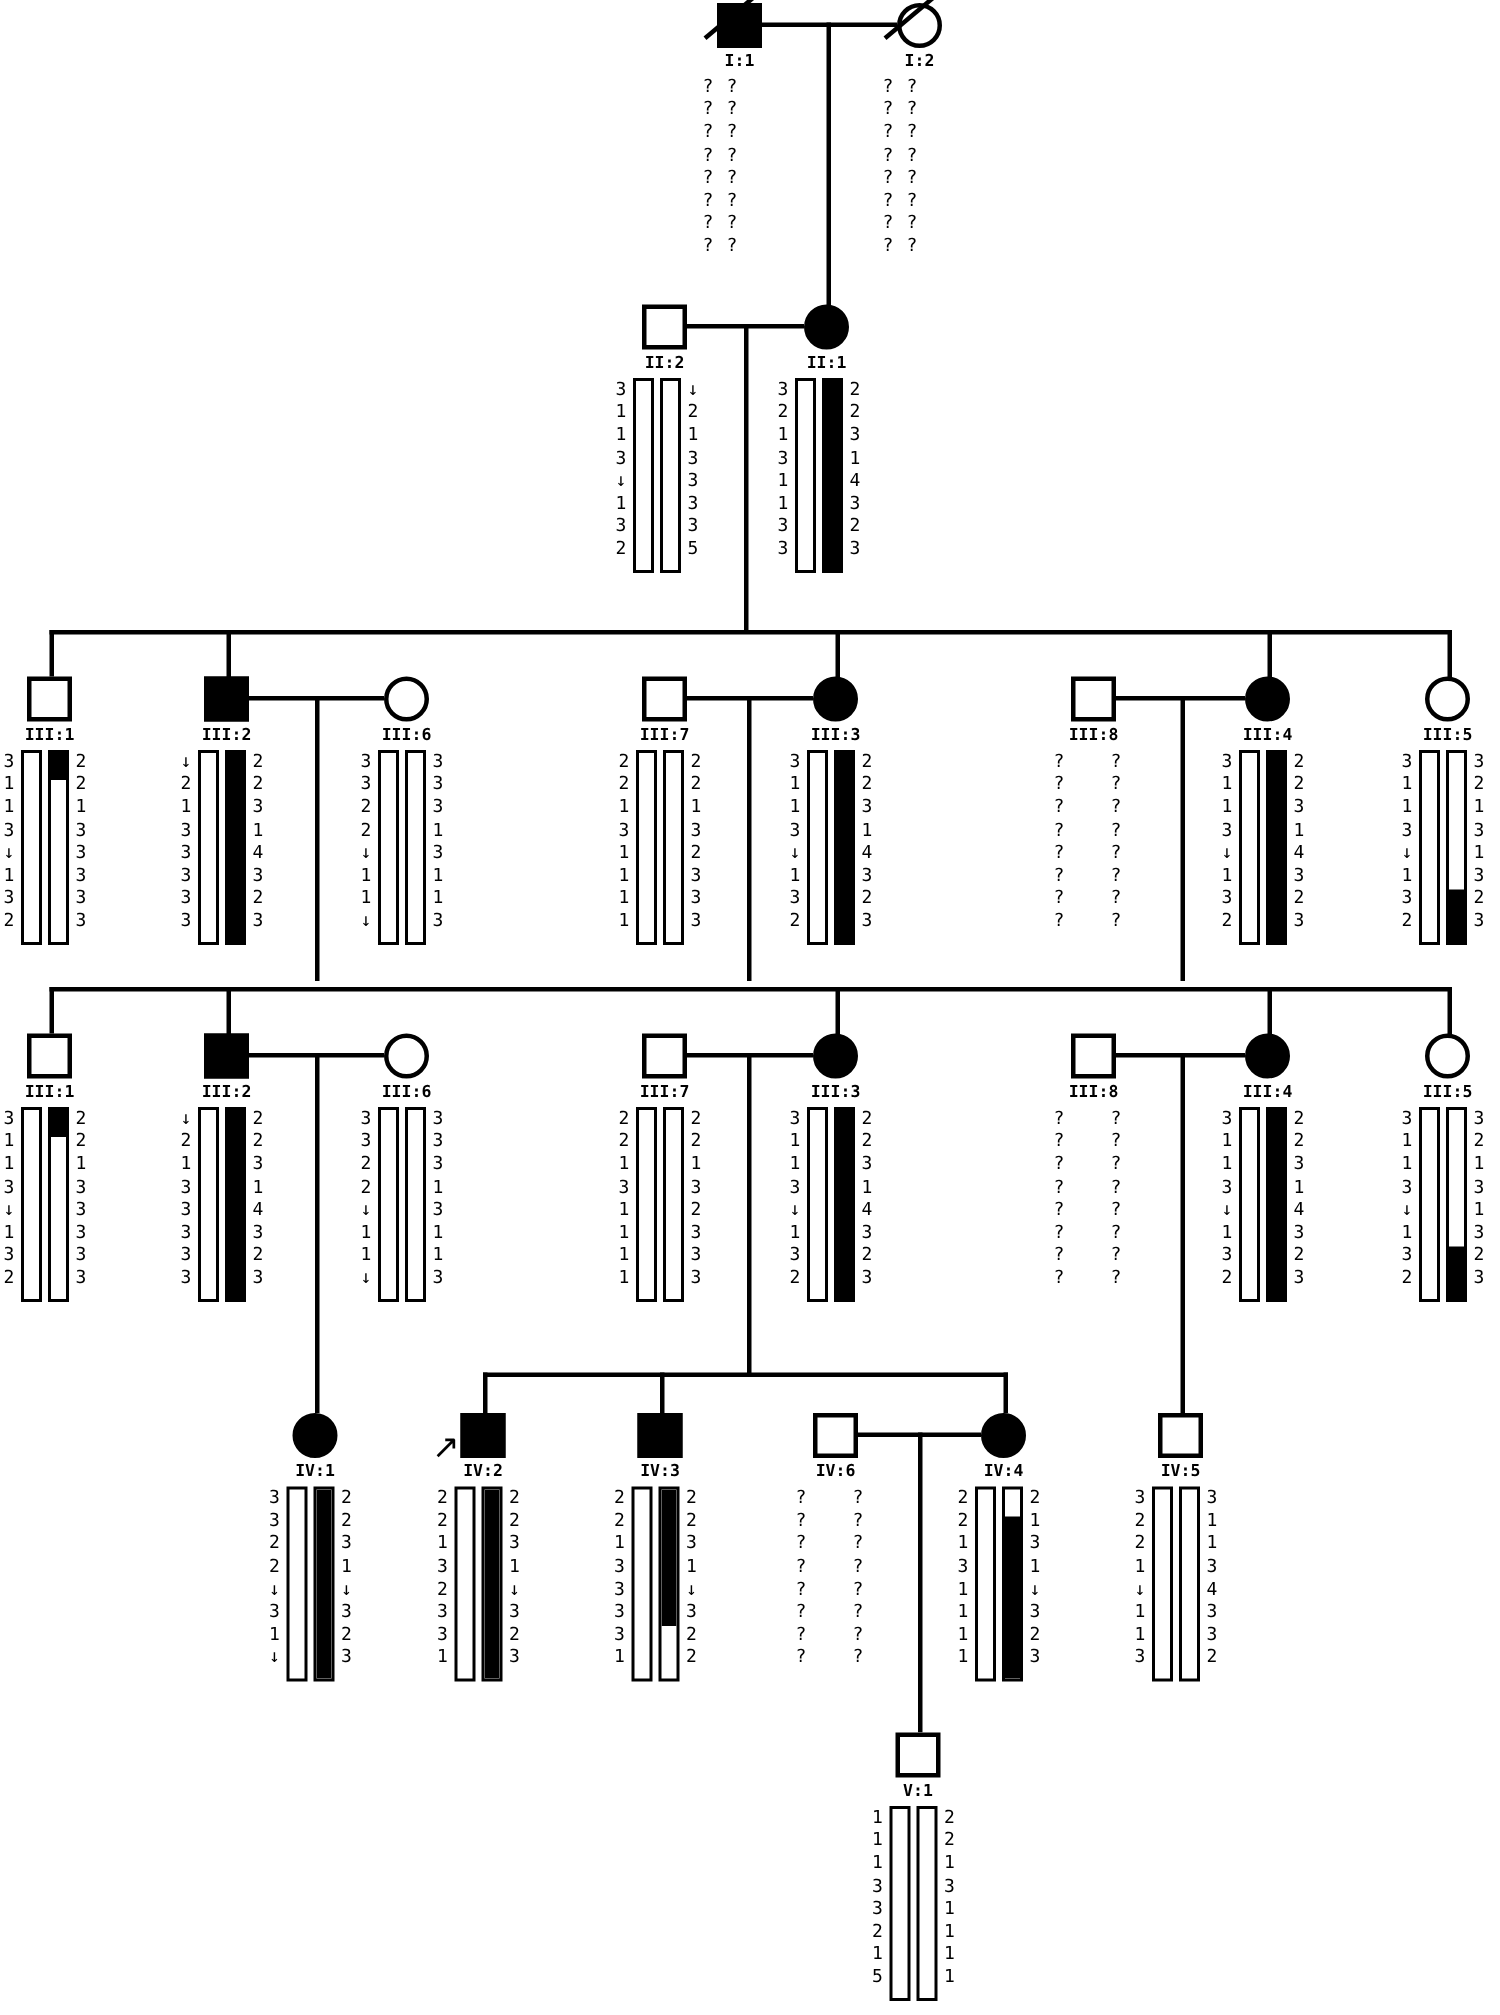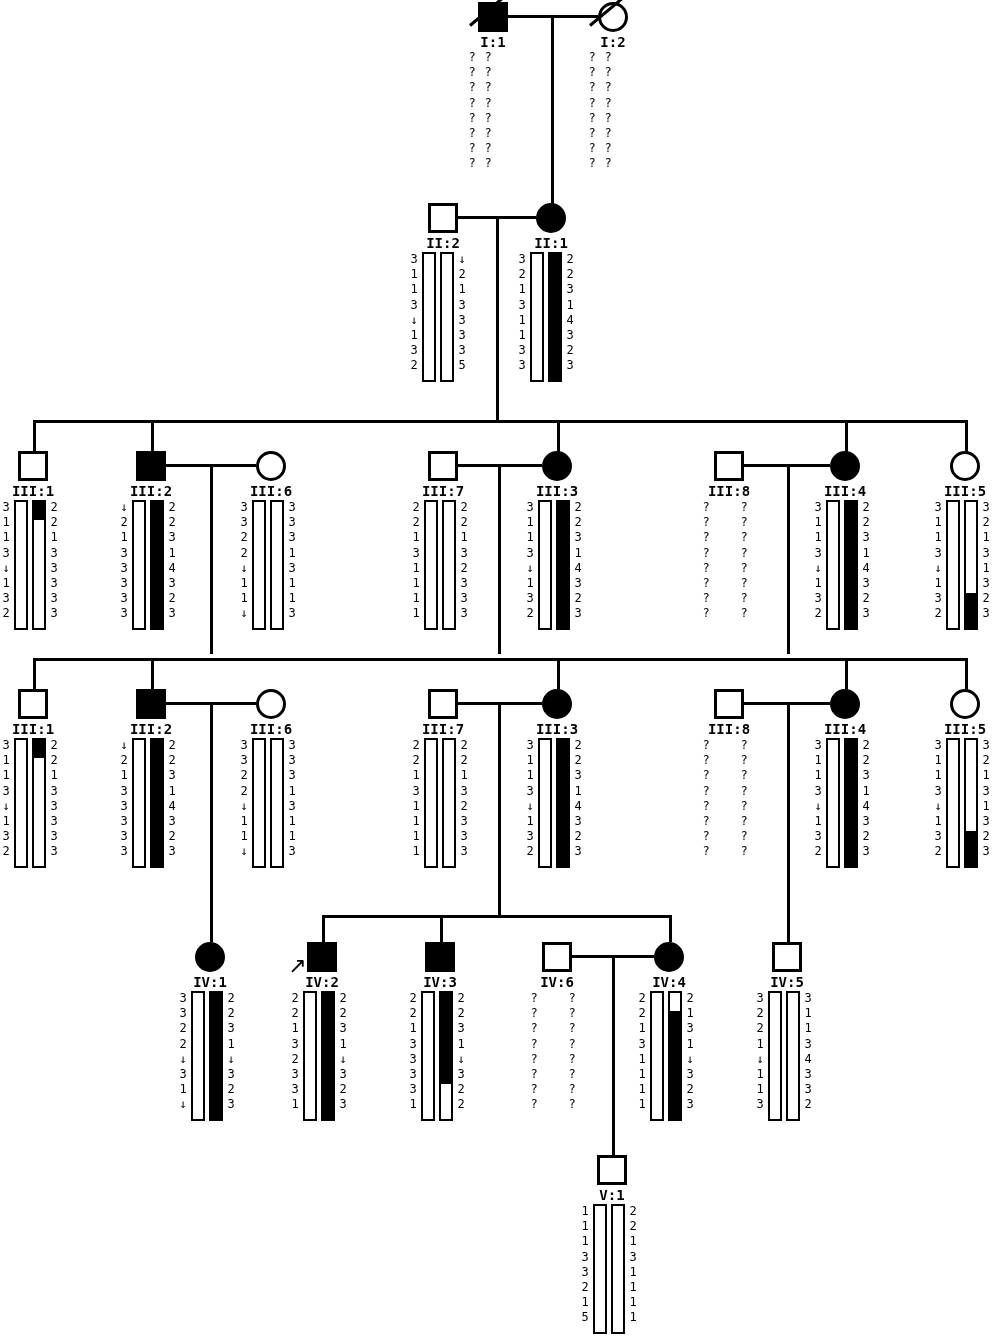--- a/index.html
+++ b/index.html
@@ -11,21 +11,21 @@
   .vline{width:3px;}
 
   
   .sym{position:absolute;}
   .sq{width:30px;height:30px;border:3px solid #000;box-sizing:border-box;background:#fff;}
   .sq.filled{background:#000;}
   .ci{width:30px;height:30px;border:3px solid #000;box-sizing:border-box;border-radius:50%;background:#fff;}
   .ci.filled{background:#000;}
   .deceased{position:absolute;width:46px;height:3px;background:#000;transform:rotate(-40deg);transform-origin:left center;}
 
-  .idlab{position:absolute;font-family:"DejaVu Sans Mono", monospace;font-size:14px;font-weight:bold;color:#000;text-align:center;white-space:nowrap;}
+  .idlab{position:absolute;font-family:"DejaVu Sans Mono", monospace;font-size:11px;font-weight:bold;color:#000;text-align:center;white-space:nowrap;}
 
   
   .hap{position:absolute;display:flex;align-items:flex-start;}
   .col{display:flex;flex-direction:column;align-items:center;}
   .nums{font-family:"DejaVu Sans Mono", monospace;font-size:12px;line-height:15.2px;color:#000;white-space:pre;text-align:center;width:12px;}
   .bar{width:14px;border:2px solid #000;box-sizing:border-box;background:#fff;position:relative;overflow:hidden;}
   .bar .fill{position:absolute;left:0;right:0;background:#000;}
   .gap{width:4px;}
 
   .arrowmark{position:absolute;font-size:22px;line-height:22px;color:#000;font-family:"DejaVu Sans", sans-serif;}

